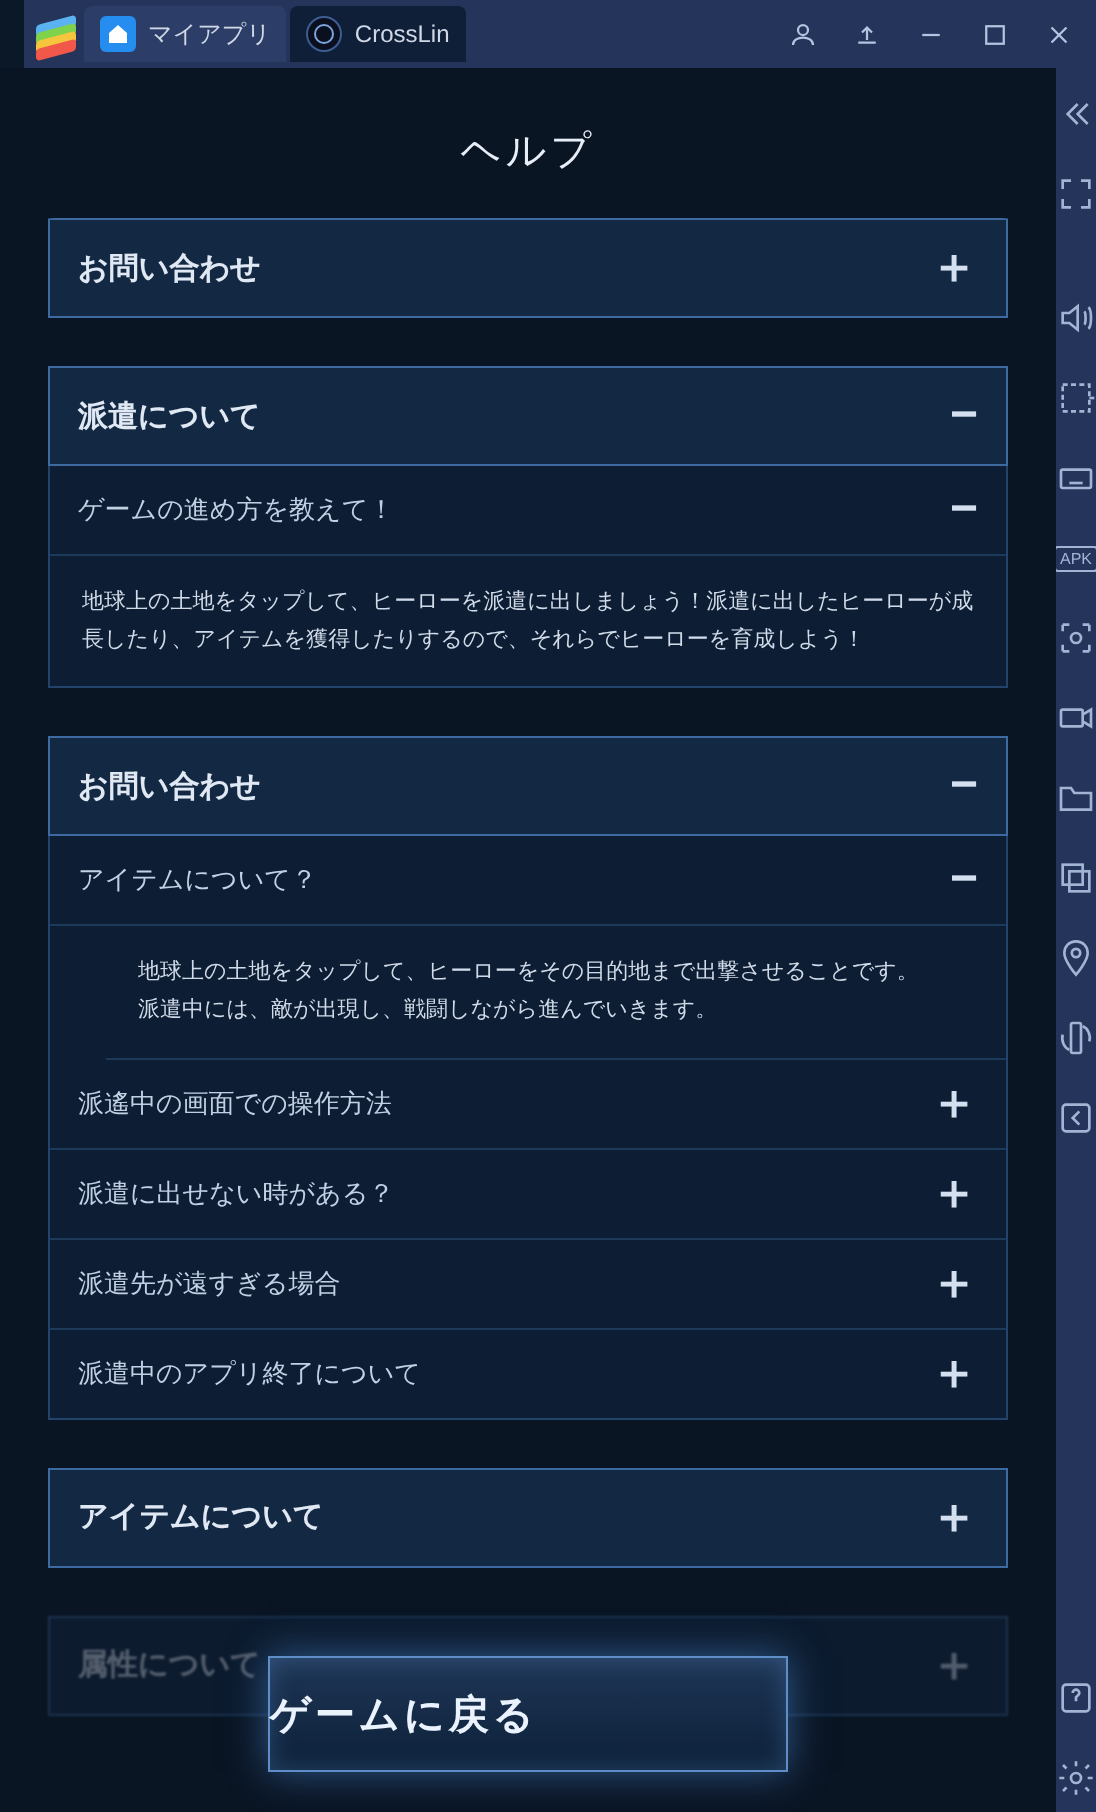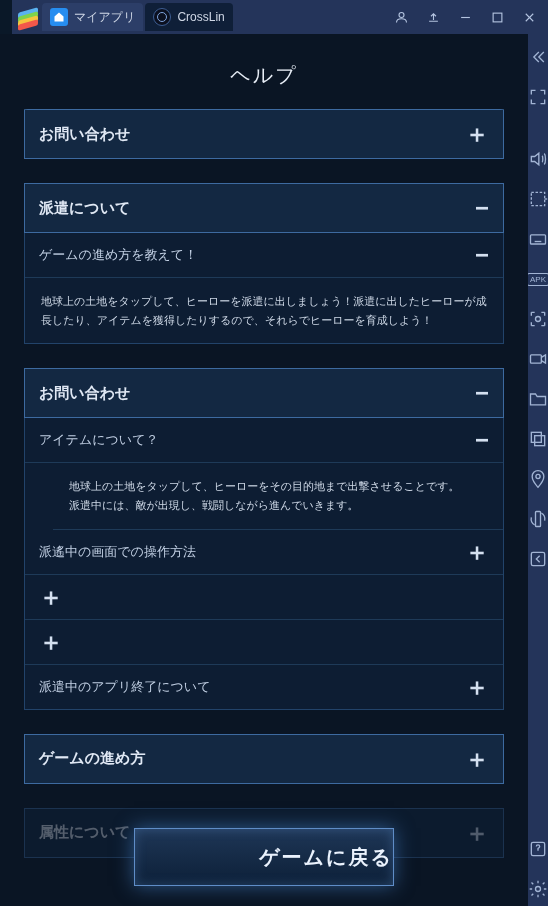--- a/index.html
+++ b/index.html
@@ -158,21 +158,21 @@
 .return-btn{
   pointer-events:auto;
   width: 260px;
   height:58px;
   background: linear-gradient(180deg,#1e3656 0%,#0d2038 100%);
   border:1px solid #5f8dc7;
   box-shadow: 0 0 18px rgba(70,130,200,0.6), inset 0 0 12px rgba(120,180,255,0.25);
   color:#eaf2fd;
   font-size:20px;
   font-weight:bold;
-  display:flex;align-items:center;justify-content:flex-end;
+  display:flex;align-items:center;justify-content:flex-start;
   letter-spacing:2px;
 }
 
 
 .side-toolbar{
   width:20px;
   background:#24345a;
   display:flex;
   flex-direction:column;
   align-items:center;
@@ -289,35 +289,37 @@
             <span>アイテムについて？</span>
             <span class="toggle-icon">−</span>
           </div>
           <div class="sub-content" style="white-space:pre-line;margin-left:28px;">地球上の土地をタップして、ヒーローをその目的地まで出撃させることです。
 派遣中には、敵が出現し、戦闘しながら進んでいきます。</div>
           <div class="sub-row">
             <span>派遙中の画面での操作方法</span>
             <span class="toggle-icon">＋</span>
           </div>
           <div class="sub-row">
+            <span>派遣に出せない時がある？</span>
             <span class="toggle-icon">＋</span>
           </div>
           <div class="sub-row">
+            <span>派遣先が遠すぎる場合</span>
             <span class="toggle-icon">＋</span>
           </div>
           <div class="sub-row">
             <span>派遣中のアプリ終了について</span>
             <span class="toggle-icon">＋</span>
           </div>
         </div>
       </div>
 
       <div class="help-section">
         <div class="section-header">
-          <span>ゲームの進め方</span>
+          <span>アイテムについて</span>
           <span class="toggle-icon">＋</span>
         </div>
       </div>
 
       <div class="help-section faded">
         <div class="section-header">
           <span>属性について</span>
           <span class="toggle-icon">＋</span>
         </div>
       </div>

